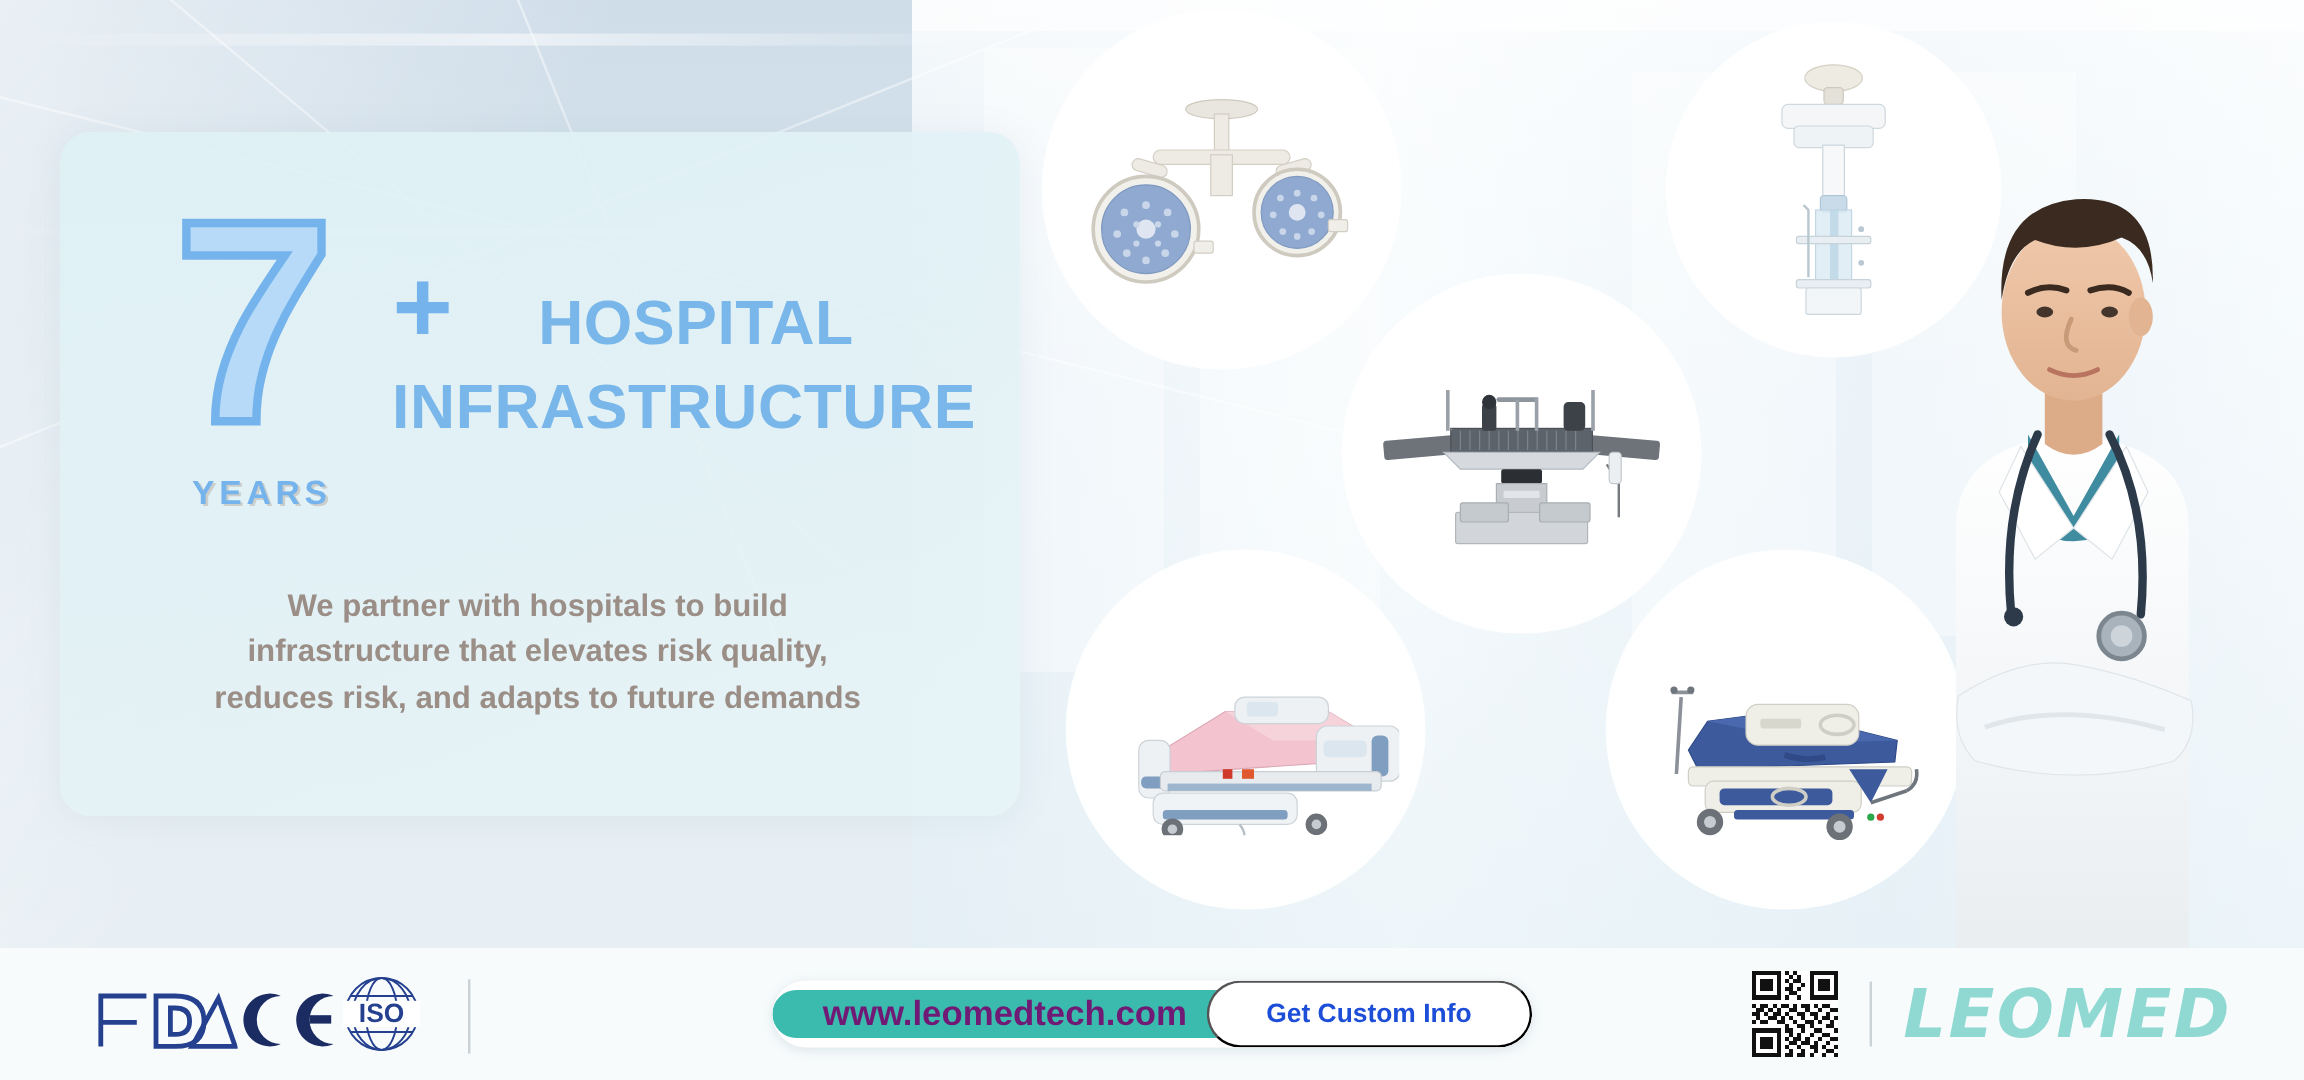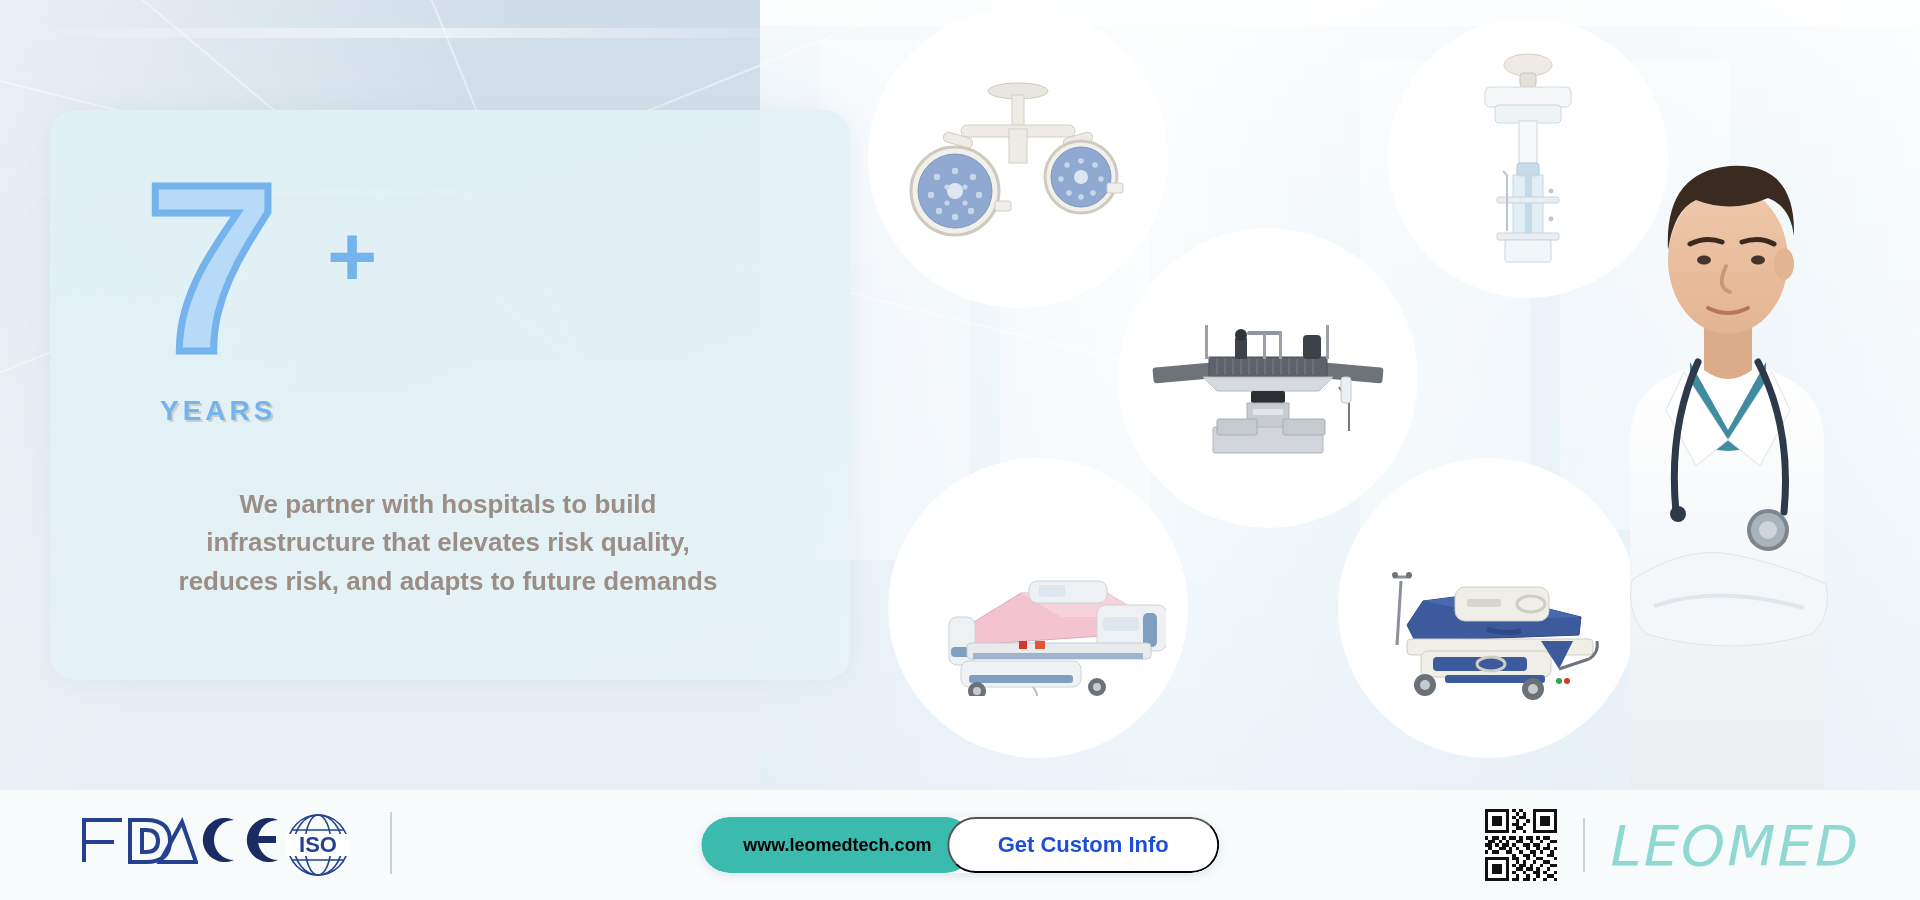--- a/index.html
+++ b/index.html
@@ -59,33 +59,33 @@
     -webkit-mask-image:repeating-conic-gradient(#000 0 7deg, transparent 7deg 11deg);
             mask-image:repeating-conic-gradient(#000 0 7deg, transparent 7deg 11deg);}
   .prod svg{display:block;}
 
   
   .doctor{position:absolute;right:28px;bottom:110px;width:330px;height:680px;}
 
   
   .footer{position:absolute;left:0;bottom:0;width:1920px;height:110px;
     background:#f7fbfc;display:flex;align-items:center;}
-  .certs{display:flex;align-items:flex-start;margin-left:78px;}
+  .certs{display:flex;align-items:flex-end;margin-left:78px;}
   .vdiv{width:2px;height:62px;background:#c9d2d6;margin:0 36px;}
   .cta{position:absolute;left:50%;transform:translateX(-50%);
     display:flex;align-items:center;height:56px;border-radius:28px;background:#ffffff;
     box-shadow:0 2px 10px rgba(100,130,145,.18);overflow:hidden;}
-  .cta-url{background:#3bbbae;color:#000000;font-size:18px;font-weight:700;
-    padding:0 42px;height:56px;display:flex;align-items:center;border-radius:28px;}
+  .cta-url{background:#3bbbae;color:#701a75;font-size:29px;font-weight:700;
+    padding:0 42px;height:40px;display:flex;align-items:center;border-radius:28px;}
   .cta-btn{color:#1d4ed8;font-size:22px;font-weight:700;padding:0 48px;height:56px;
     display:flex;align-items:center;background:#fff;border-radius:28px;margin-left:-26px;}
   .brandwrap{position:absolute;right:60px;display:flex;align-items:center;gap:26px;}
   .qr{width:72px;height:72px;}
   .brand-div{width:2px;height:54px;background:#c9d2d6;}
-  .brand{font-family:"DejaVu Sans", sans-serif;font-style:italic;font-weight:400;
+  .brand{font-family:"DejaVu Sans", sans-serif;font-style:italic;font-weight:700;
     font-size:56px;color:#8fd9d2;letter-spacing:2px;}
 </style>
 </head>
 <body>
 
 <div class="banner">
 
   <div class="bg"></div>
   <div class="bg-room">
     <div class="win" style="left:60px;  top:40px;  width:150px;height:520px;"></div>
@@ -105,20 +105,24 @@
 
   <div class="years-wrap">
     <div class="num7">
       <span class="shadow">7</span>
       <span>7</span>
     </div>
     <div class="plus">+</div>
   </div>
   <div class="years-label">YEARS</div>
 
+  <div class="headline">
+    <span class="h-l1">HOSPITAL</span>
+    <span class="h-l2">INFRASTRUCTURE</span>
+  </div>
 
   <div class="subtext">
     <span>We partner with hospitals to build</span>
     <span>infrastructure that elevates risk quality,</span>
     <span>reduces risk, and adapts to future demands</span>
   </div>
 
   <div class="prod" style="left:868px;top:8px;width:300px;height:300px;">
     <svg width="230" height="170" viewBox="0 0 230 170">
       <ellipse cx="115" cy="18" rx="30" ry="8" fill="#e9e6df" stroke="#cfcabf"></ellipse>

